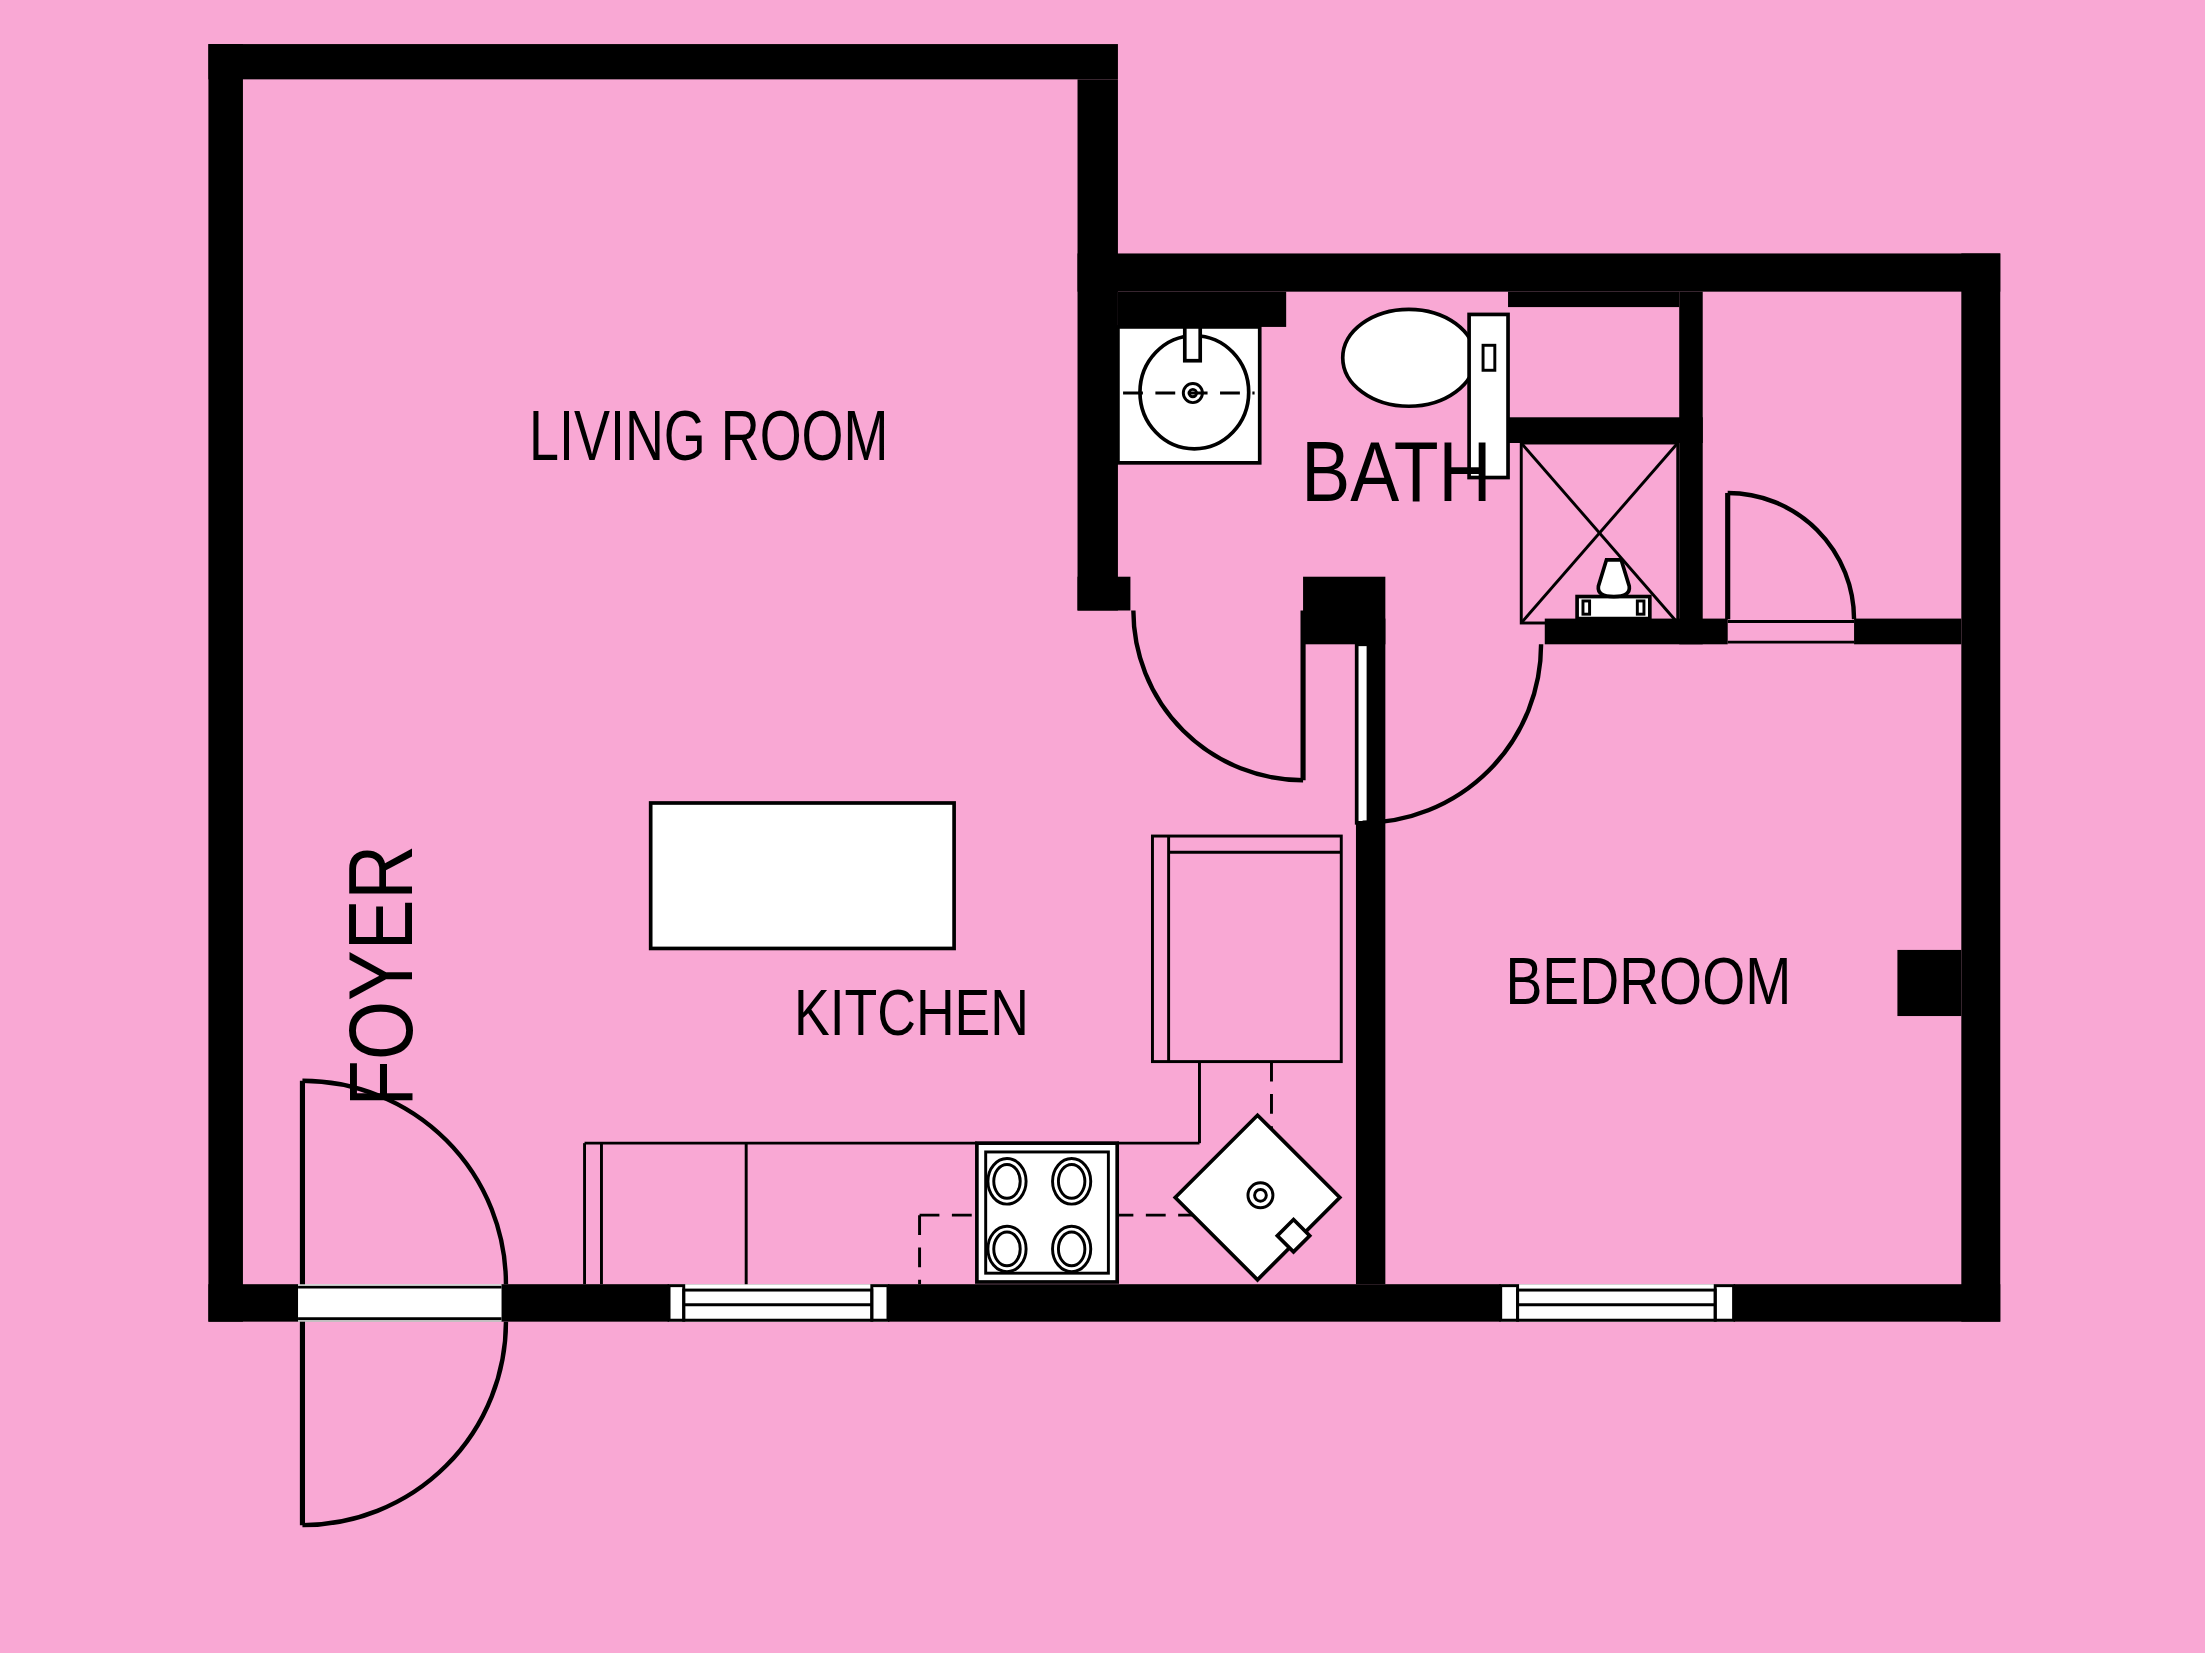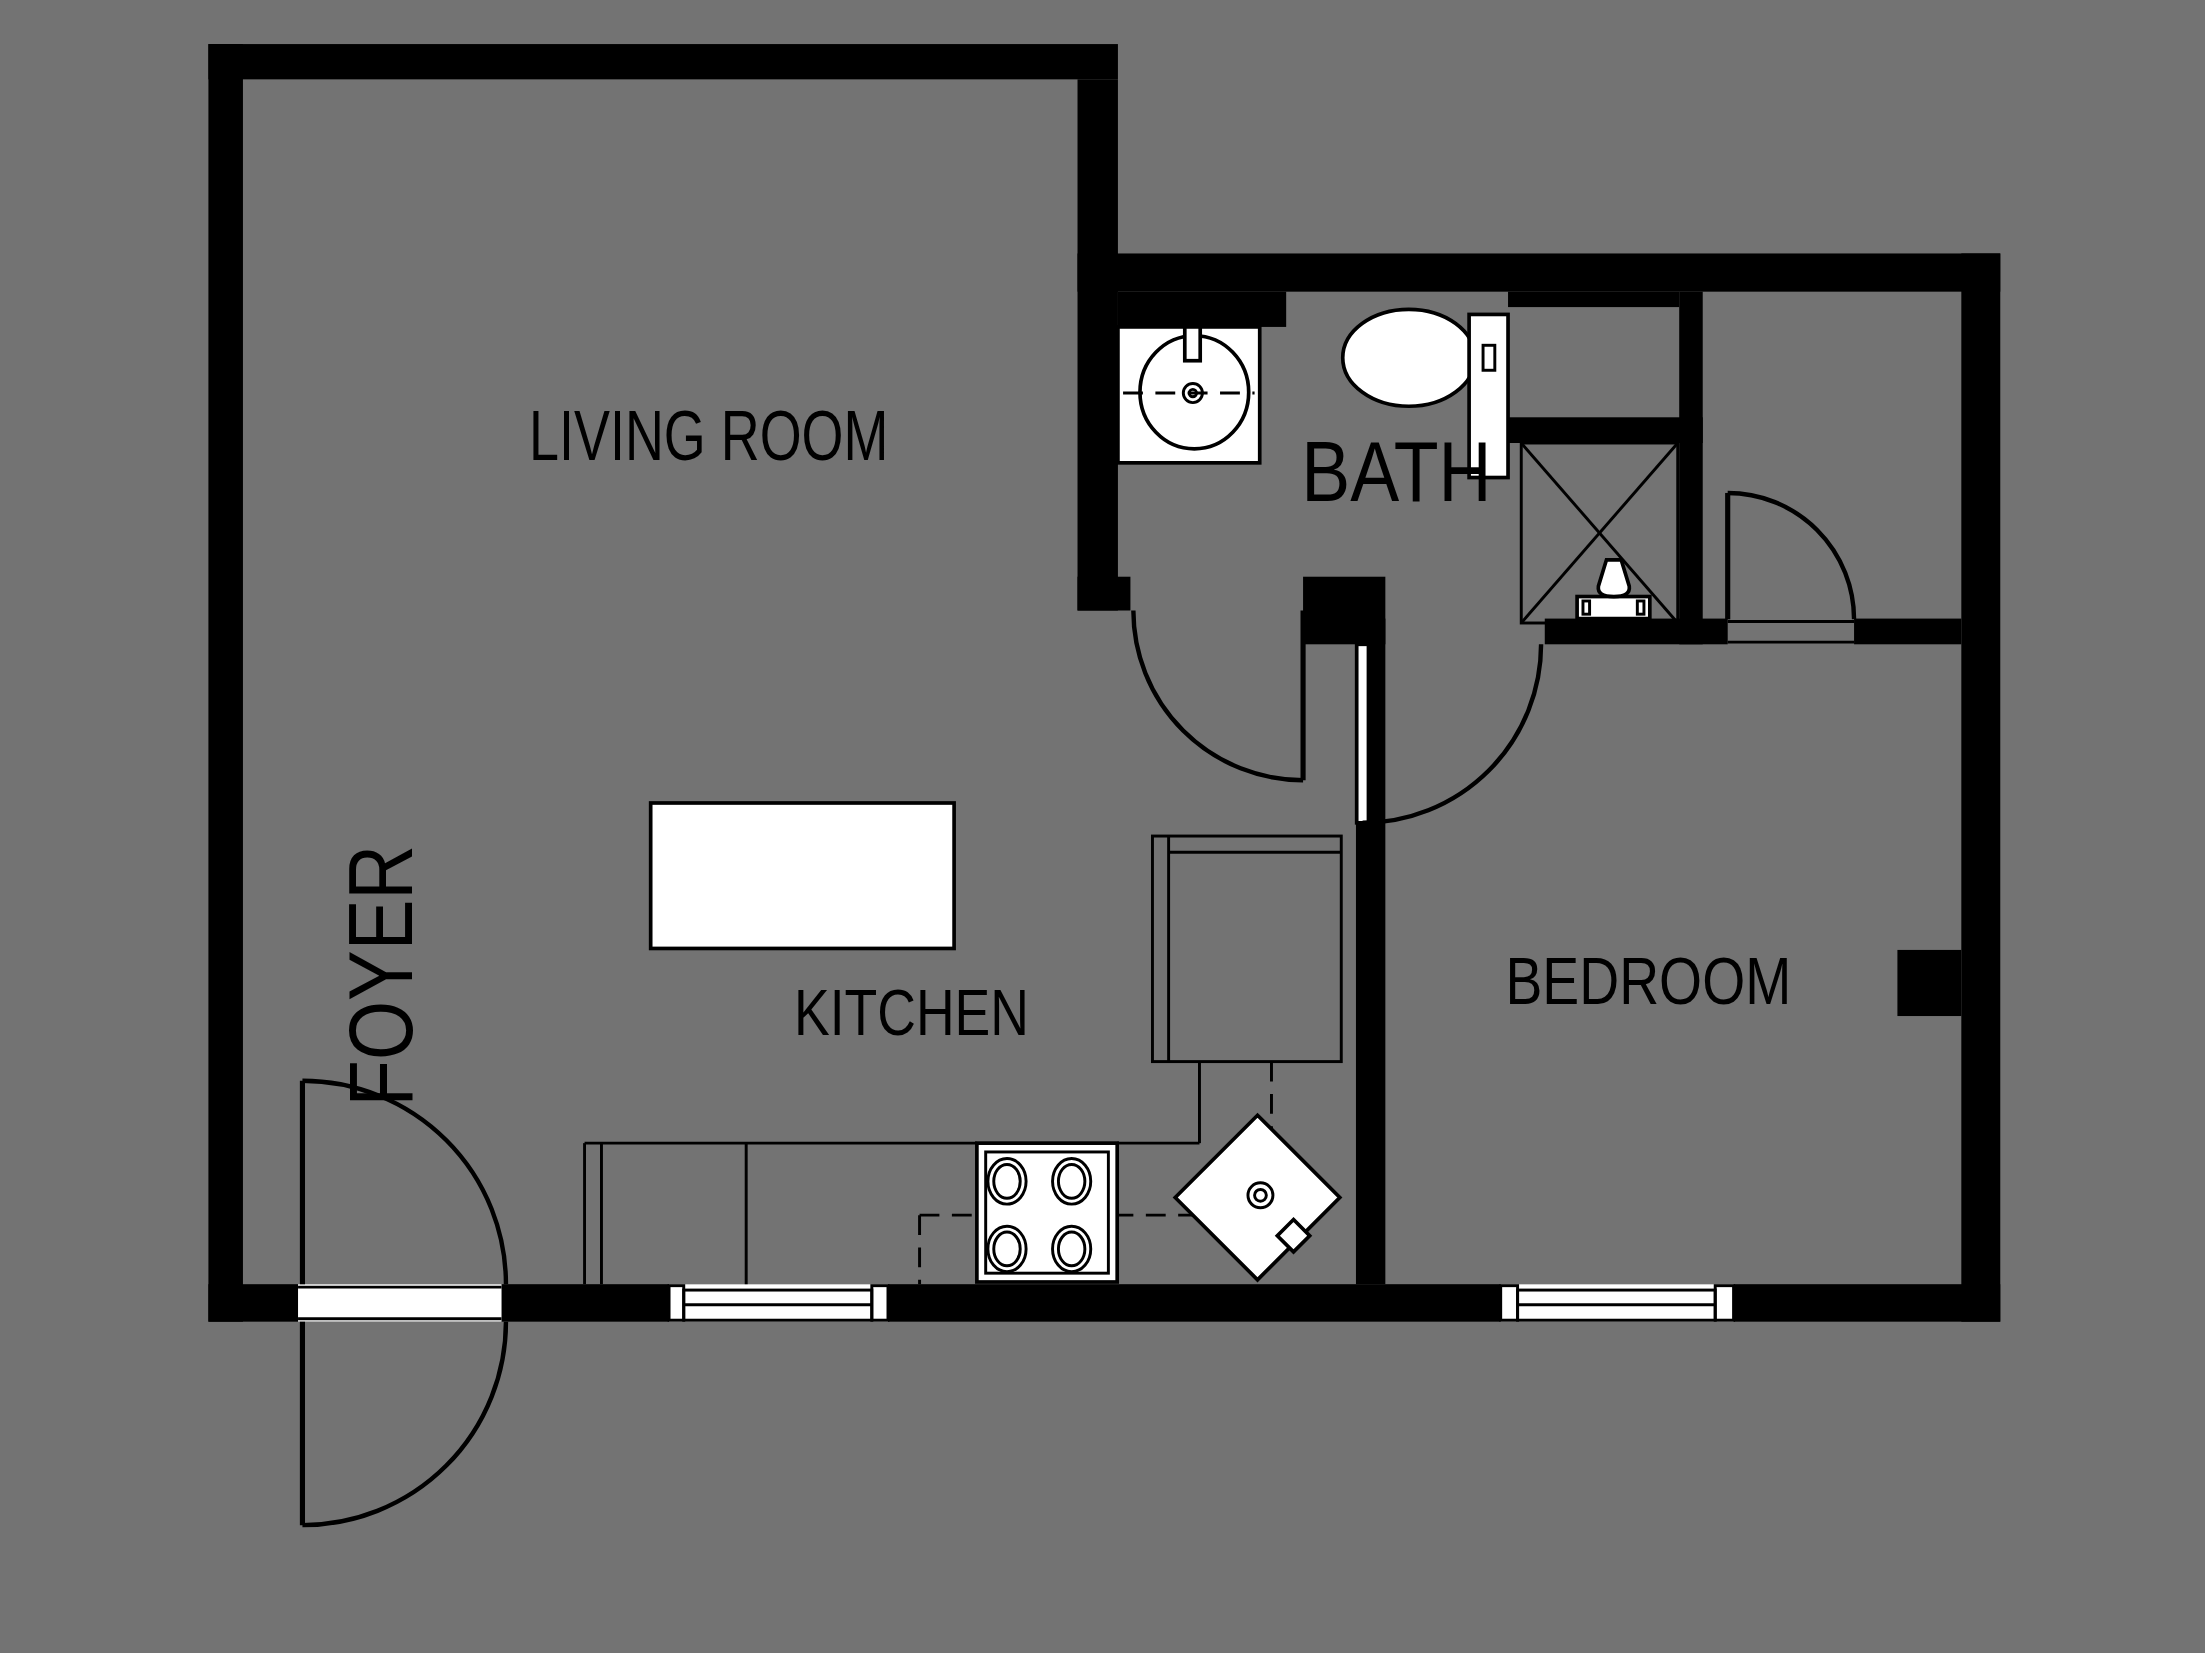--- a/index.html
+++ b/index.html
@@ -1,16 +1,16 @@
 <!DOCTYPE html>
 <html style="font-size:11.8px"><head>
 <meta charset="utf-8">
 <style>
   html,body{margin:0;padding:0;background:#ffffff;width:100%;height:100%;}
-  .plan-wrap{position:fixed;inset:0;background:#737373;text-align:center;}
+  .plan-wrap{position:fixed;inset:0;background:#f9a8d4;text-align:center;}
   svg{display:block;width:100%;height:100%;}
   .wall{fill:#000000;stroke:none;}
   .fix{fill:#ffffff;stroke:#000000;stroke-width:5;}
   .fix-thin{fill:none;stroke:#000000;stroke-width:4;}
   .door{fill:none;stroke:#000000;stroke-width:7;}
   .arc{fill:none;stroke:#000000;stroke-width:6;}
   .dash{fill:none;stroke:#000000;stroke-width:4;stroke-dasharray:27 17;}
   .opening{fill:#ffffff;stroke:none;}
   .room-label{font-family:"Liberation Sans","DejaVu Sans",sans-serif;fill:#000000;}
 </style>

